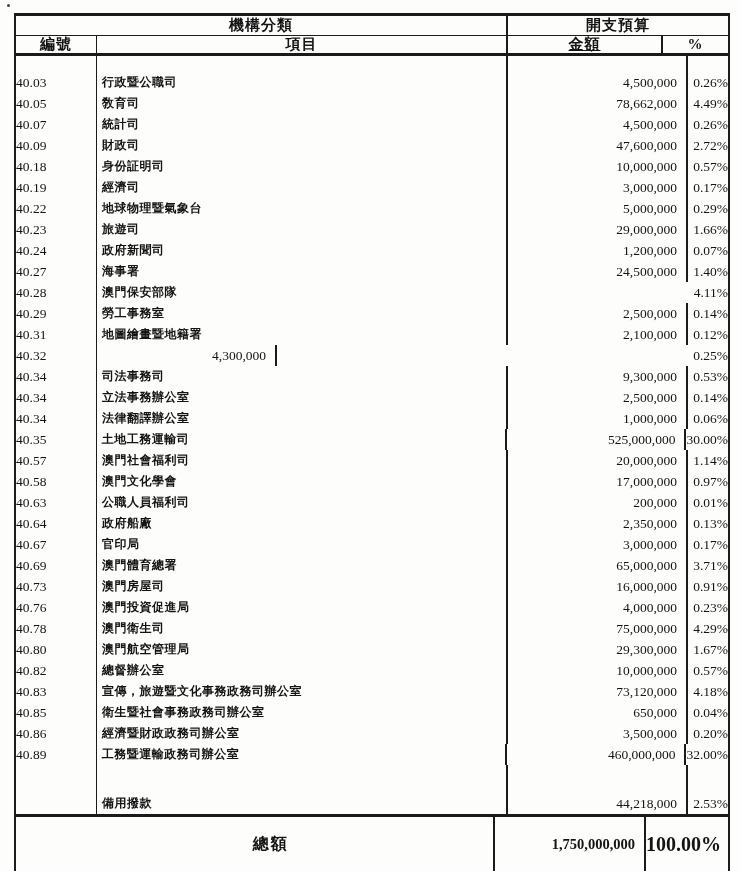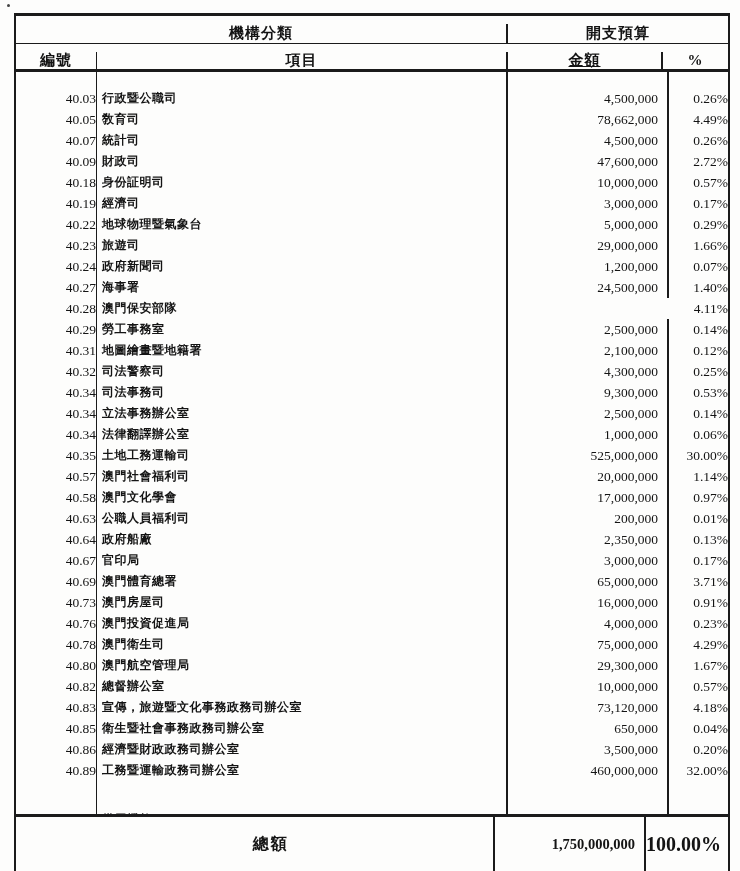--- a/index.html
+++ b/index.html
@@ -7,39 +7,39 @@
     position:relative;width:740px;height:871px;background:#fdfdfc;overflow:hidden;
     font-family:"Liberation Serif","DejaVu Serif",serif;color:#141414;
   }
   .artifact-dot{position:absolute;left:7px;top:4px;width:3px;height:3px;background:#444;border-radius:50%;}
   .budget-table{
     position:absolute;left:14px;top:13px;width:716px;height:858px;box-sizing:border-box;
     border-left:2px solid #1b1b1b;border-right:2px solid #1b1b1b;border-top:3px solid #1b1b1b;
     display:flex;flex-direction:column;
   }
   
-  .hrow{display:flex;box-sizing:border-box;margin-top:8px;}
+  .hrow{display:flex;box-sizing:border-box;}
   .hrow1{height:20px;border-bottom:1px solid #1b1b1b;}
   .hrow2{height:20px;border-bottom:3px solid #1b1b1b;}
   .hg1{width:492px;border-right:2px solid #1b1b1b;box-sizing:border-box;
        display:flex;align-items:center;justify-content:center;font-weight:bold;font-size:15px;letter-spacing:1px;}
   .hg2{flex:1;display:flex;align-items:center;justify-content:center;font-weight:bold;font-size:15px;letter-spacing:1px;}
   .hc1{width:81px;border-right:1px solid #1b1b1b;}
   .hc2{width:411px;border-right:2px solid #1b1b1b;}
   .hc3{width:155px;border-right:2px solid #1b1b1b;text-decoration:underline;}
   .hc4{flex:1;}
   .hc1,.hc2,.hc3,.hc4{box-sizing:border-box;display:flex;align-items:center;justify-content:center;
        font-weight:bold;font-size:15px;letter-spacing:1px;}
   
   .tbody{flex:1;display:flex;flex-direction:column;overflow:hidden;}
   .trow{display:flex;height:21px;line-height:21px;box-sizing:border-box;flex:0 0 auto;}
-  .td1{width:81px;border-right:1px solid #1b1b1b;text-align:right;font-size:13.5px;}
+  .td1{width:81px;border-right:1px solid #1b1b1b;text-align:left;font-size:13.5px;}
   .td2{width:411px;border-right:2px solid #1b1b1b;padding-left:5px;font-size:12px;font-weight:600;letter-spacing:0.5px;
        white-space:nowrap;overflow:hidden;}
-  .td3{width:161px;border-right:2px solid #1b1b1b;text-align:right;padding-right:9px;font-size:13.5px;}
+  .td3{width:180px;border-right:2px solid #1b1b1b;text-align:right;padding-right:9px;font-size:13.5px;}
   .td4{flex:1;text-align:right;padding-right:0;font-size:13.5px;}
   .td1,.td2,.td3,.td4{box-sizing:border-box;}
   .spacer-top{height:16px;}
   .spacer-gap{height:28px;}
   .filler{flex:1 1 auto;height:auto;}
   .rows-main{display:contents;}
   
   .total-row{height:57px;border-top:3px solid #1b1b1b;display:flex;box-sizing:border-box;flex:0 0 auto;}
   .tot-label{width:492px;border-right:2px solid #1b1b1b;box-sizing:border-box;
        display:flex;align-items:center;justify-content:center;font-weight:bold;font-size:16px;letter-spacing:2px;padding-left:33px;}
@@ -135,21 +135,20 @@
             <div class="td2">勞工事務室</div>
             <div class="td3">2,500,000</div>
             <div class="td4">0.14%</div>
           </div><div class="trow">
             <div class="td1">40.31</div>
             <div class="td2">地圖繪畫暨地籍署</div>
             <div class="td3">2,100,000</div>
             <div class="td4">0.12%</div>
           </div><div class="trow">
             <div class="td1">40.32</div>
-            <div class="td2">司法警察司</div>
             <div class="td3">4,300,000</div>
             <div class="td4">0.25%</div>
           </div><div class="trow">
             <div class="td1">40.34</div>
             <div class="td2">司法事務司</div>
             <div class="td3">9,300,000</div>
             <div class="td4">0.53%</div>
           </div><div class="trow">
             <div class="td1">40.34</div>
             <div class="td2">立法事務辦公室</div>

